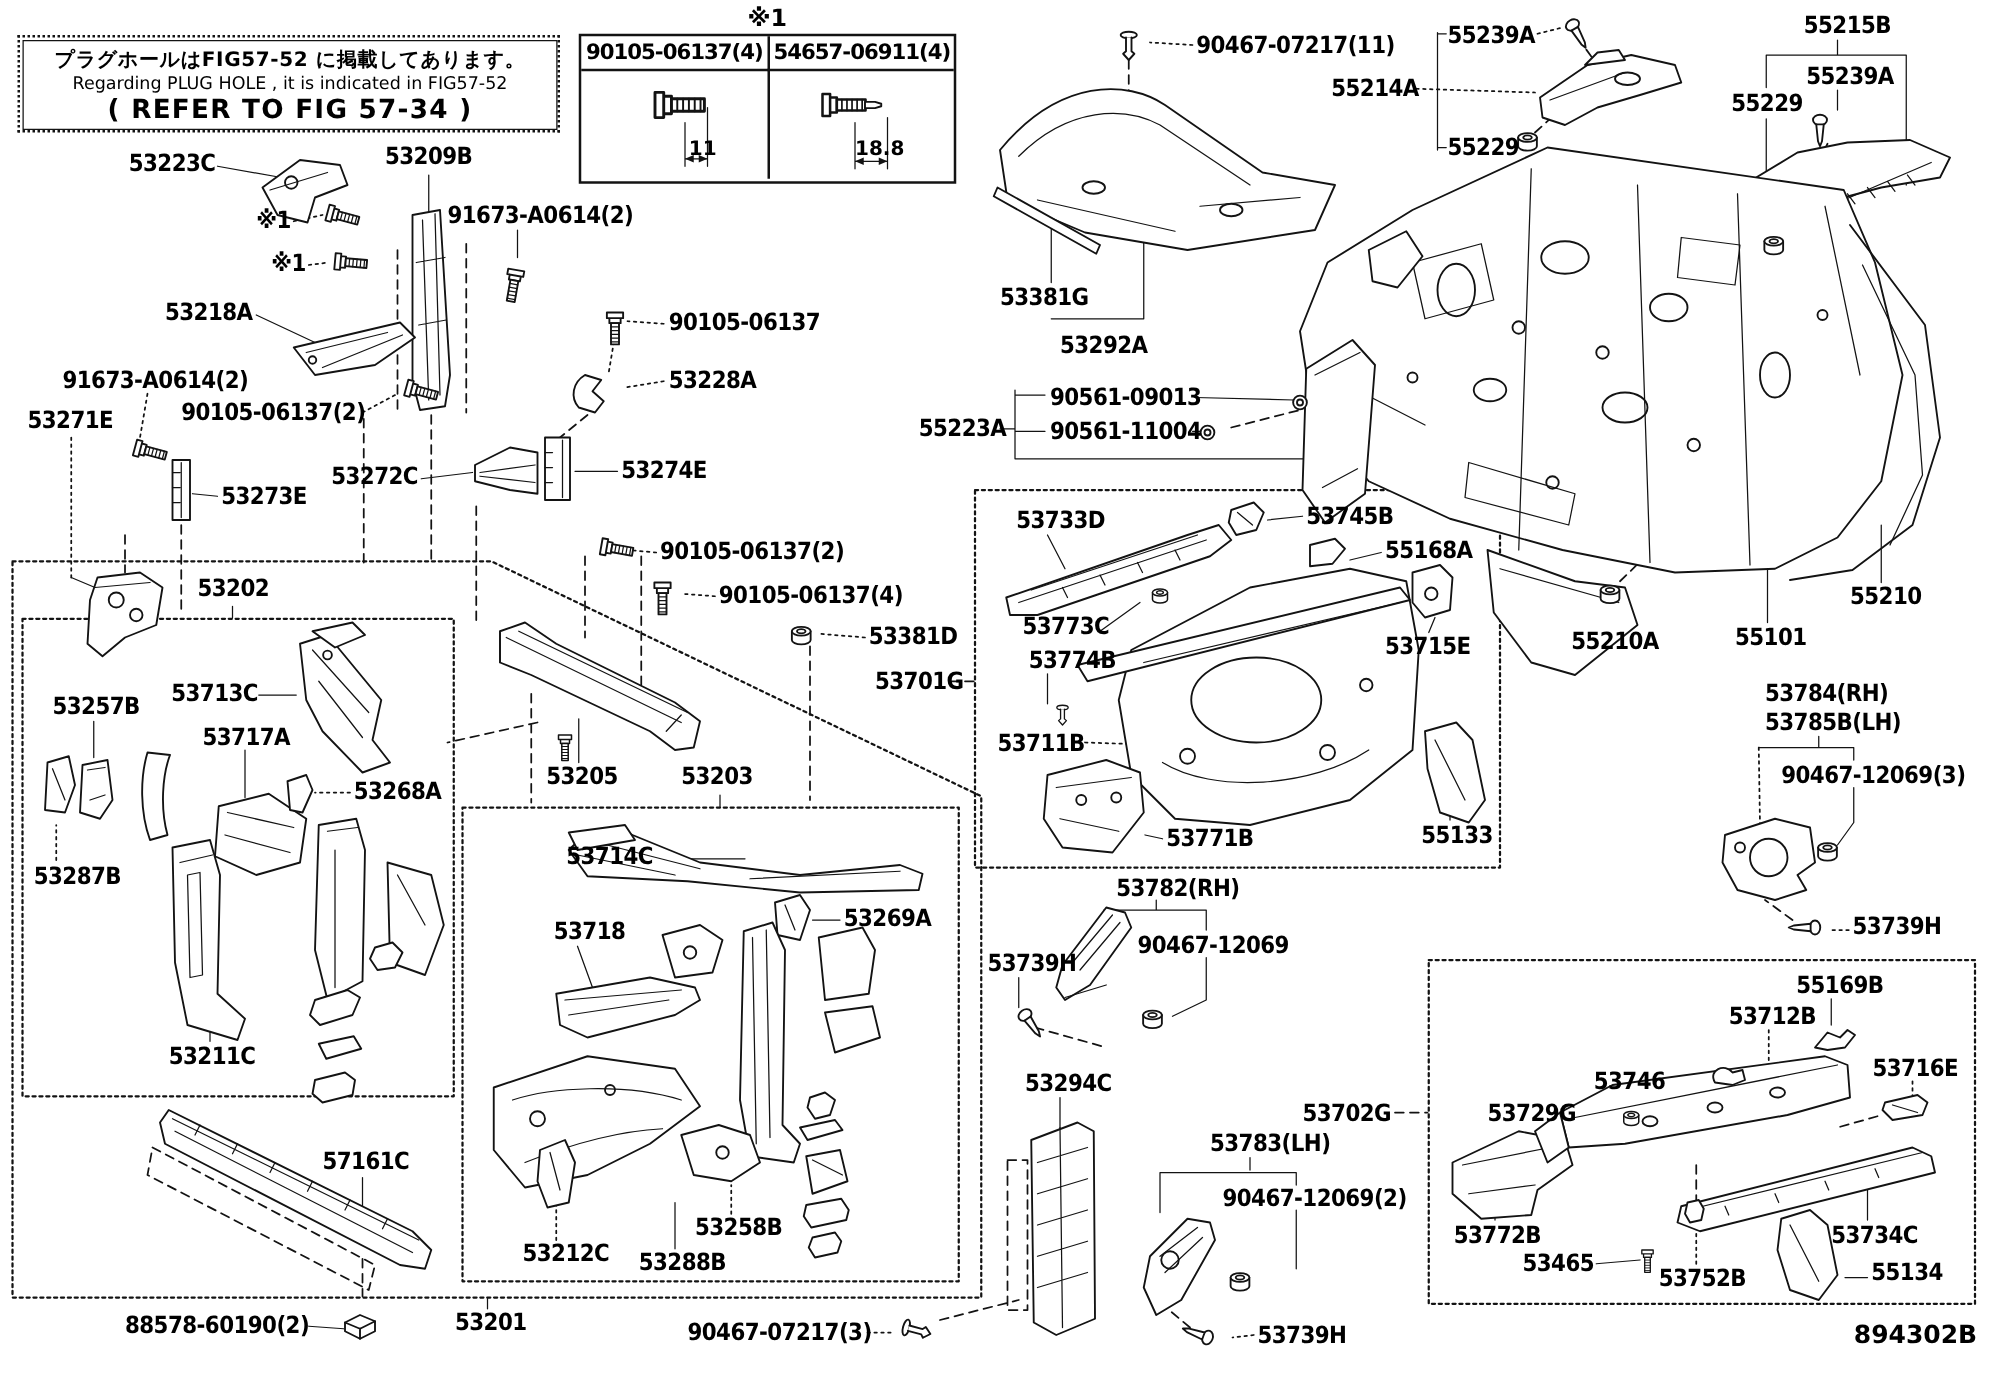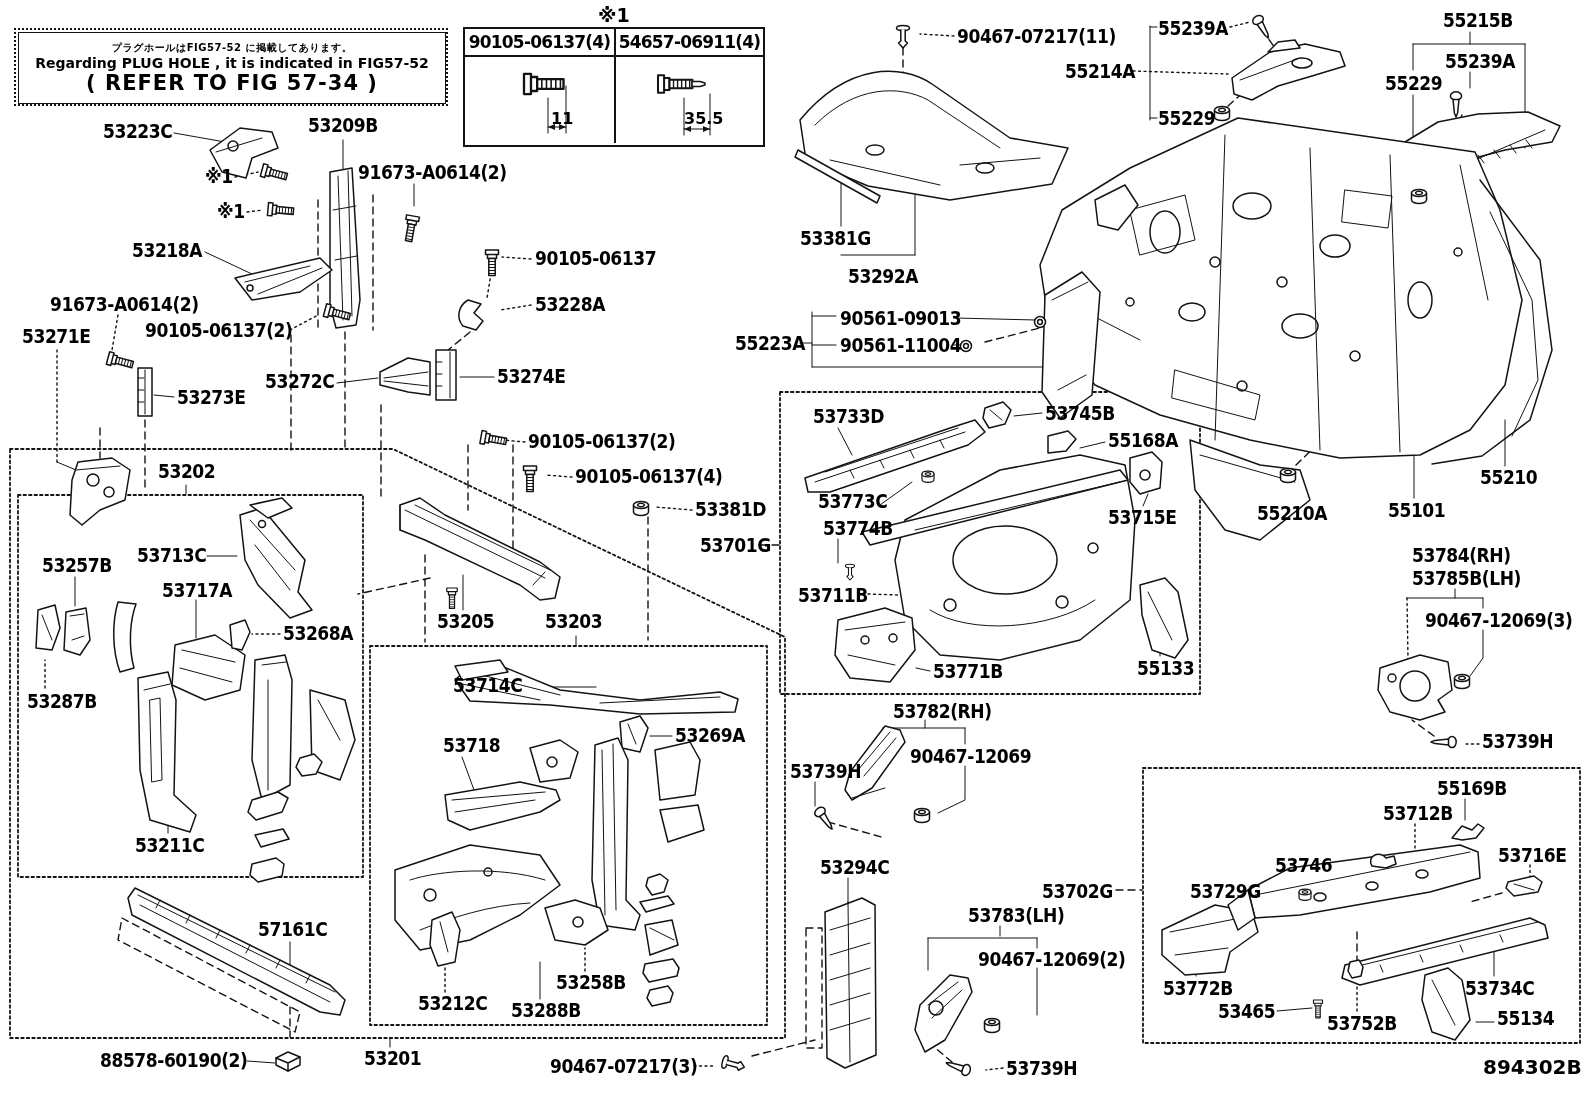--- a/index.html
+++ b/index.html
@@ -12,22 +12,22 @@
   svg.art .dt{stroke-dasharray:2 3.5;stroke-width:1.4}
   svg.art .dsh{stroke-dasharray:7 5;stroke-width:1.4}
   svg.art .box{stroke-dasharray:2.5 3;stroke-width:1.8}
   svg.art .thin{stroke-width:1}
   svg.art .fil{fill:#131313;stroke:none}
   .lbl{position:absolute;font-weight:bold;font-size:19px;line-height:1.05;white-space:nowrap;
        letter-spacing:-0.5px;transform:scaleX(.9);transform-origin:left top}
   .notebox{position:absolute;left:14px;top:28px;width:426px;height:70px;border:2px dotted #131313;padding:2px}
   .notebox .inner{width:100%;height:100%;border:1.5px solid #131313;display:flex;flex-direction:column;
        align-items:center;justify-content:center;text-align:center}
-  .nb1{font-size:10px;font-weight:bold;letter-spacing:.5px}
-  .nb2{font-size:14px;font-weight:bold}
+  .nb1{font-size:16px;font-weight:bold;letter-spacing:.5px}
+  .nb2{font-size:14px;font-weight:normal}
   .nb3{font-size:21px;font-weight:bold;letter-spacing:1px}
   .reftable{position:absolute;left:463px;top:27px;width:298px;height:116px;border:2px solid #131313}
   .reftable .hd{position:absolute;top:0;height:26px;width:149px;border-bottom:2px solid #131313;
        display:flex;align-items:center;justify-content:center;font-weight:bold;font-size:17px;letter-spacing:-0.8px}
   .reftable .h1{left:0;border-right:2px solid #131313}
   .reftable .h2{left:151px;width:147px}
   .reftable .vdiv{position:absolute;left:149px;top:26px;width:2px;height:88px;background:#131313}
   .dim{position:absolute;font-weight:bold;font-size:16px}
   .refmark{position:absolute;left:598px;top:4px;font-weight:bold;font-size:19px}
   .figcode{position:absolute;left:1483px;top:1055px;font-weight:bold;font-size:20px;letter-spacing:0}
@@ -435,21 +435,21 @@
       <div class="nb3">( REFER TO FIG 57-34 )</div>
     </div>
   </div>
 
   <div class="refmark lbl-static">※1</div>
   <div class="reftable">
     <div class="hd h1">90105-06137(4)</div>
     <div class="hd h2">54657-06911(4)</div>
     <div class="vdiv"></div>
     <span class="dim" style="left:86px;top:80px">11</span>
-    <span class="dim" style="left:219px;top:80px">35.5</span>
+    <span class="dim" style="left:219px;top:80px">18.8</span>
   </div>
 
   <div id="labels-layer">
       <div class="lbl" style="left: 103px; top: 122px;">53223C</div>
       <div class="lbl" style="left: 308px; top: 116px;">53209B</div>
       <div class="lbl" style="left: 205px; top: 167px;">※1</div>
       <div class="lbl" style="left: 358px; top: 163px;">91673-A0614(2)</div>
       <div class="lbl" style="left: 217px; top: 202px;">※1</div>
       <div class="lbl" style="left: 132px; top: 241px;">53218A</div>
       <div class="lbl" style="left: 535px; top: 249px;">90105-06137</div>

